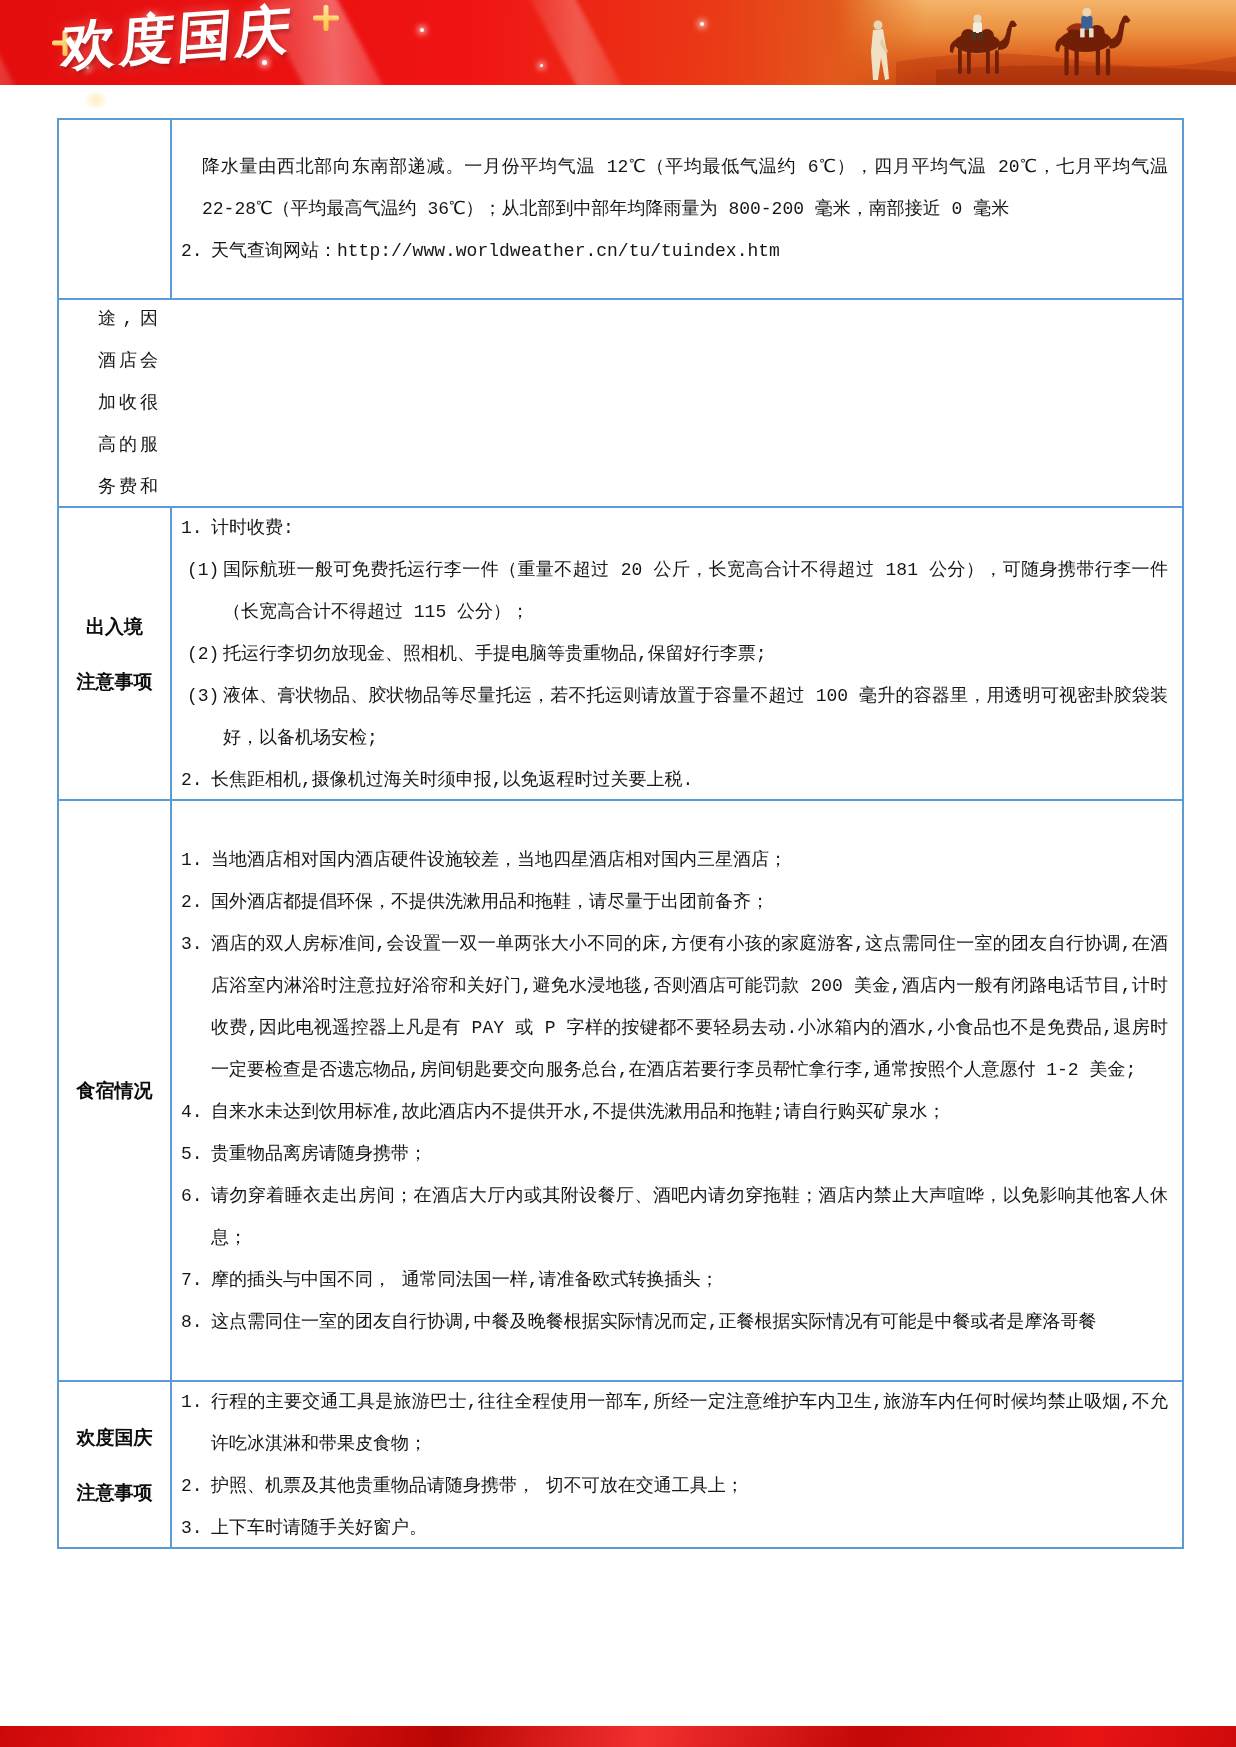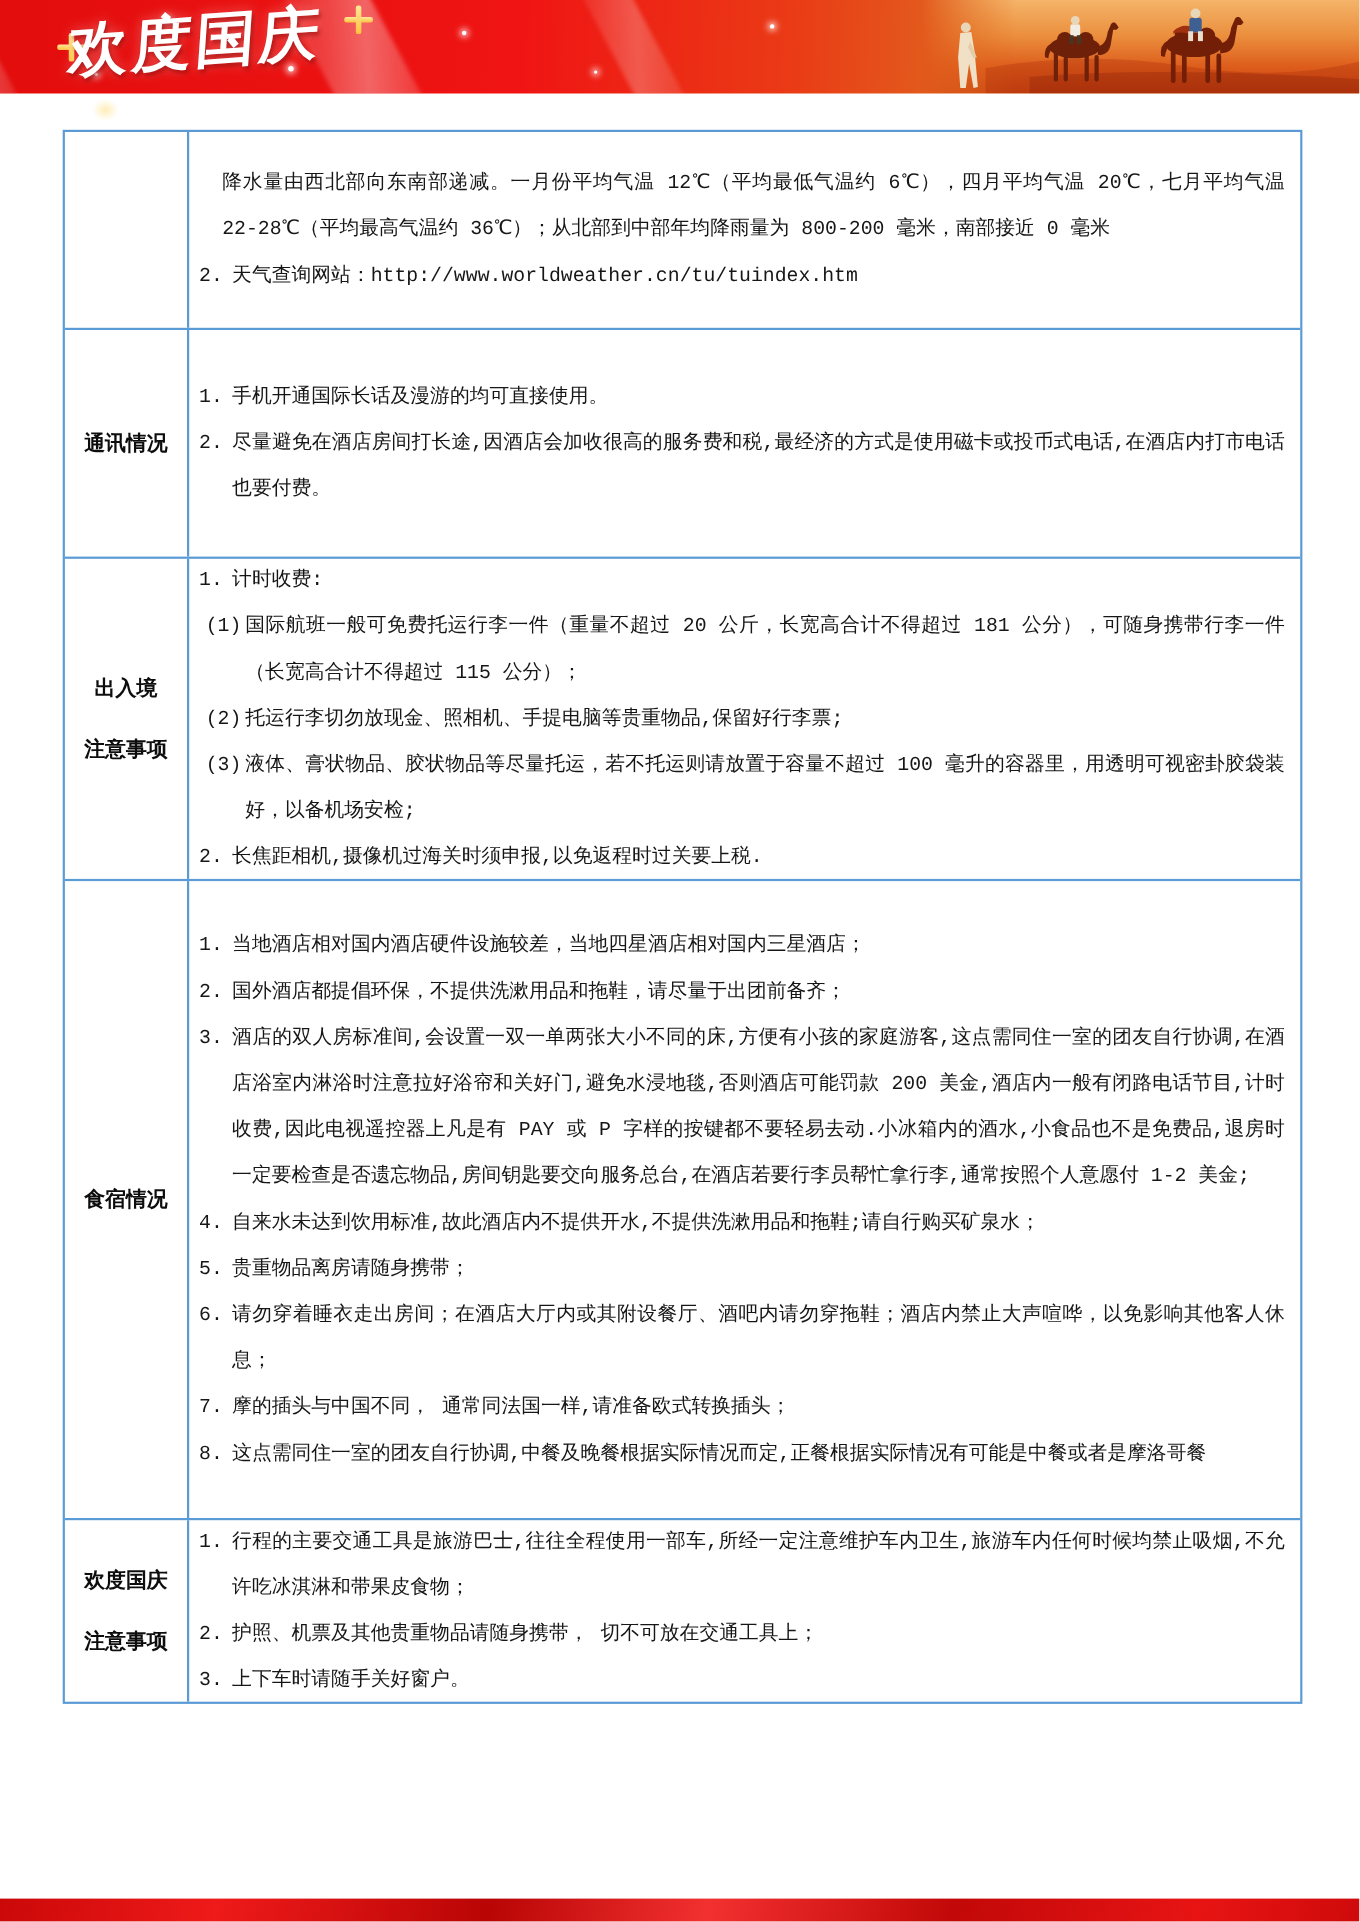--- a/index.html
+++ b/index.html
@@ -130,23 +130,20 @@
           <div class="item plain">
             <span class="body">降水量由西北部向东南部递减。一月份平均气温 12℃（平均最低气温约 6℃），四月平均气温 20℃，七月平均气温 22-28℃（平均最高气温约 36℃）；从北部到中部年均降雨量为 800-200 毫米，南部接近 0 毫米</span>
           </div>
           <div class="item num">
             <span class="marker">2.</span>
             <span class="body">天气查询网站：http://www.worldweather.cn/tu/tuindex.htm</span>
           </div>
         </div>
       </div>
       <div class="trow" style="height: 208px;">
-        <div class="label-cell">
-          <span>通讯情况</span>
-        </div>
         <div class="content-cell">
           <div class="item num">
             <span class="marker">1.</span>
             <span class="body">手机开通国际长话及漫游的均可直接使用。</span>
           </div>
           <div class="item num">
             <span class="marker">2.</span>
             <span class="body">尽量避免在酒店房间打长途,因酒店会加收很高的服务费和税,最经济的方式是使用磁卡或投币式电话,在酒店内打市电话也要付费。</span>
           </div>
         </div>

